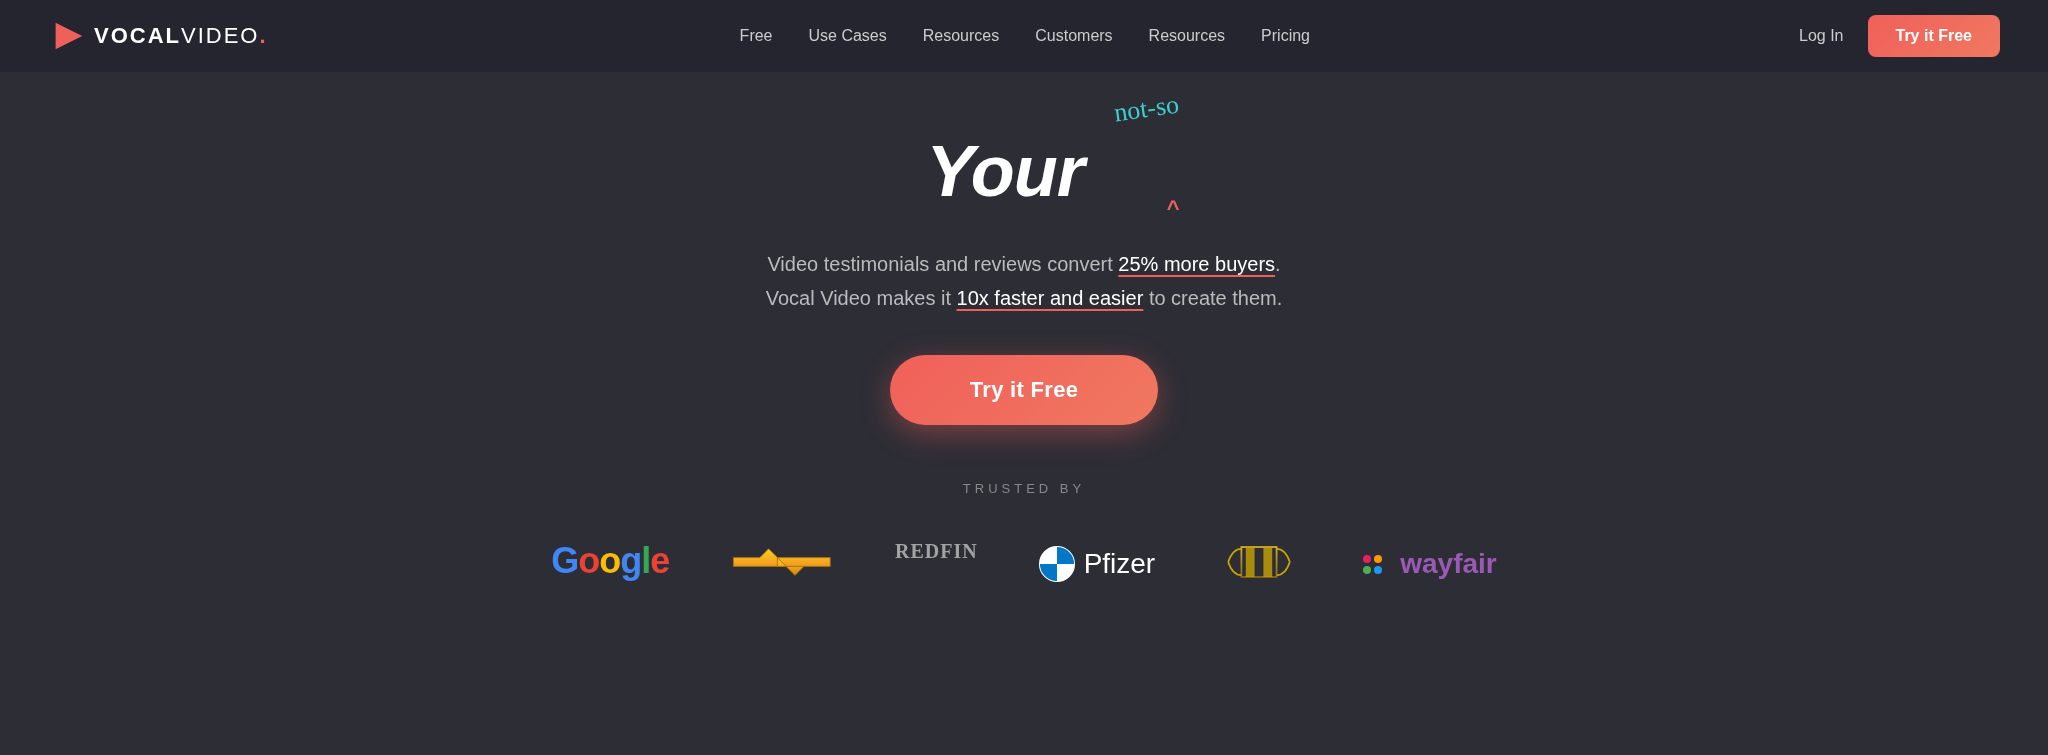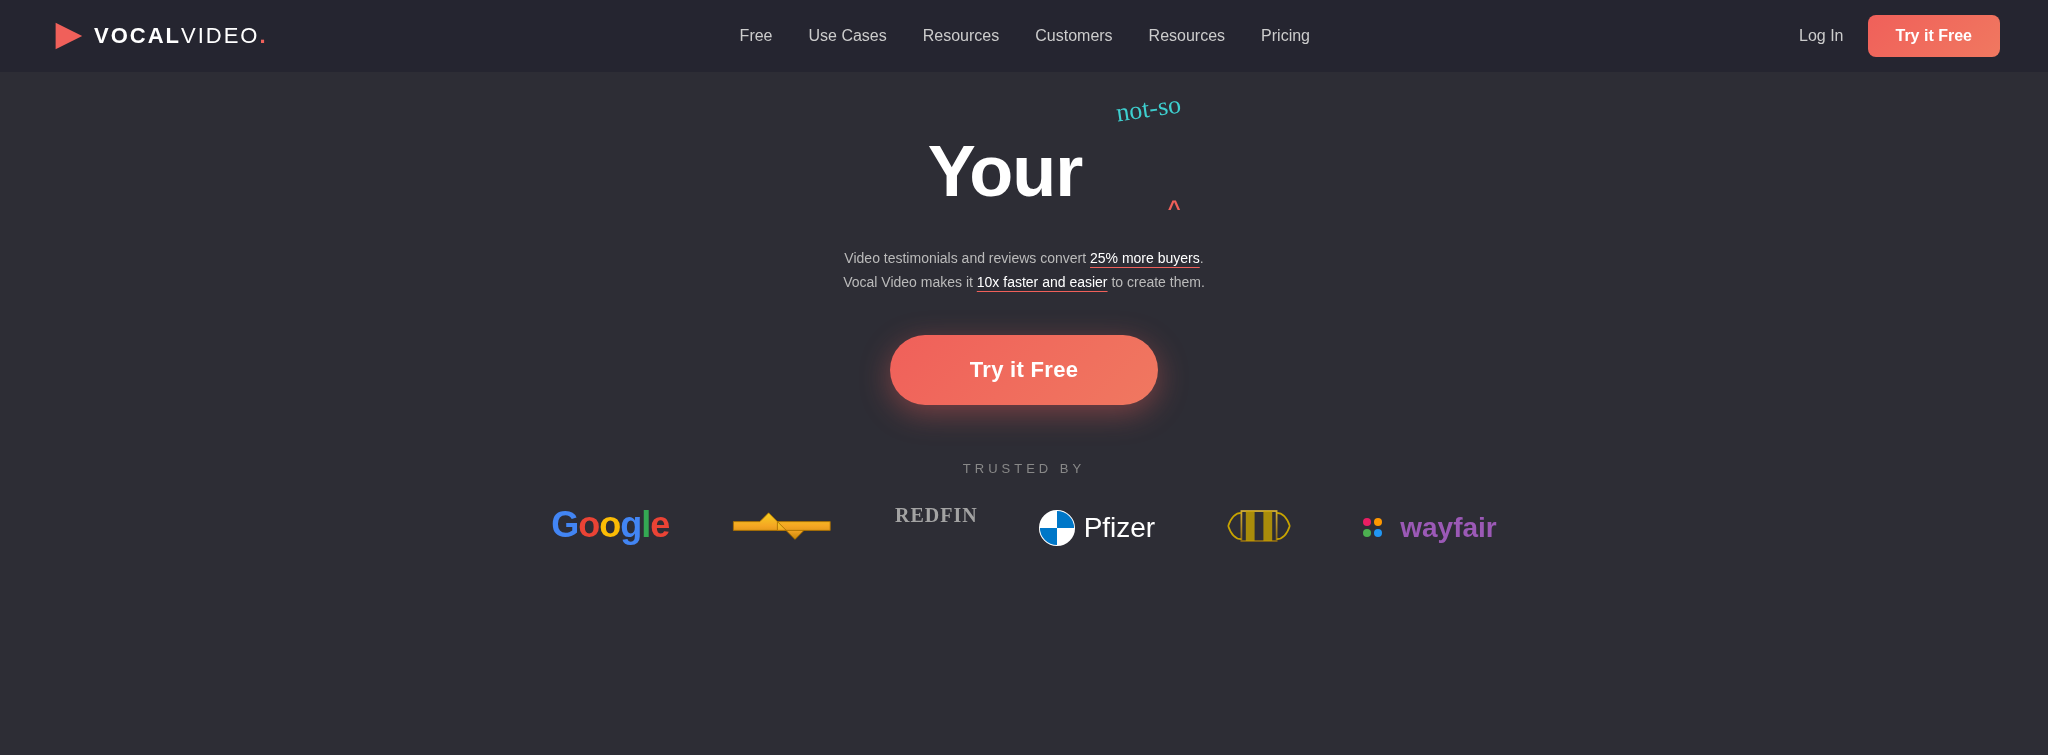--- a/index.html
+++ b/index.html
@@ -111,25 +111,26 @@
       color: #f0605a;
       font-weight: bold;
     }
 
     .hero-headline {
       font-size: 72px;
       font-weight: 800;
       color: #fff;
       line-height: 1.1;
       letter-spacing: -1px;
+      font-style: italic;
     }
 
     .hero-subtext {
       margin-top: 28px;
-      font-size: 14px;
+      font-size: 20px;
       color: #bbb;
       line-height: 1.7;
     }
     .hero-subtext .highlight-underline {
       color: #fff;
       text-decoration: underline;
       text-decoration-color: #f0605a;
       text-underline-offset: 4px;
     }
 
@@ -152,21 +153,21 @@
     .trusted-section {
       margin-top: 56px;
       text-align: center;
       padding-bottom: 32px;
     }
     .trusted-label {
       font-size: 13px;
       letter-spacing: 4px;
       color: #888;
       text-transform: uppercase;
-      margin-bottom: 28px;
+      margin-bottom: 44px;
     }
     .trusted-logos {
       display: flex;
       justify-content: center;
       gap: 60px;
       flex-wrap: wrap;
     }
 
     
     .logo-google {

